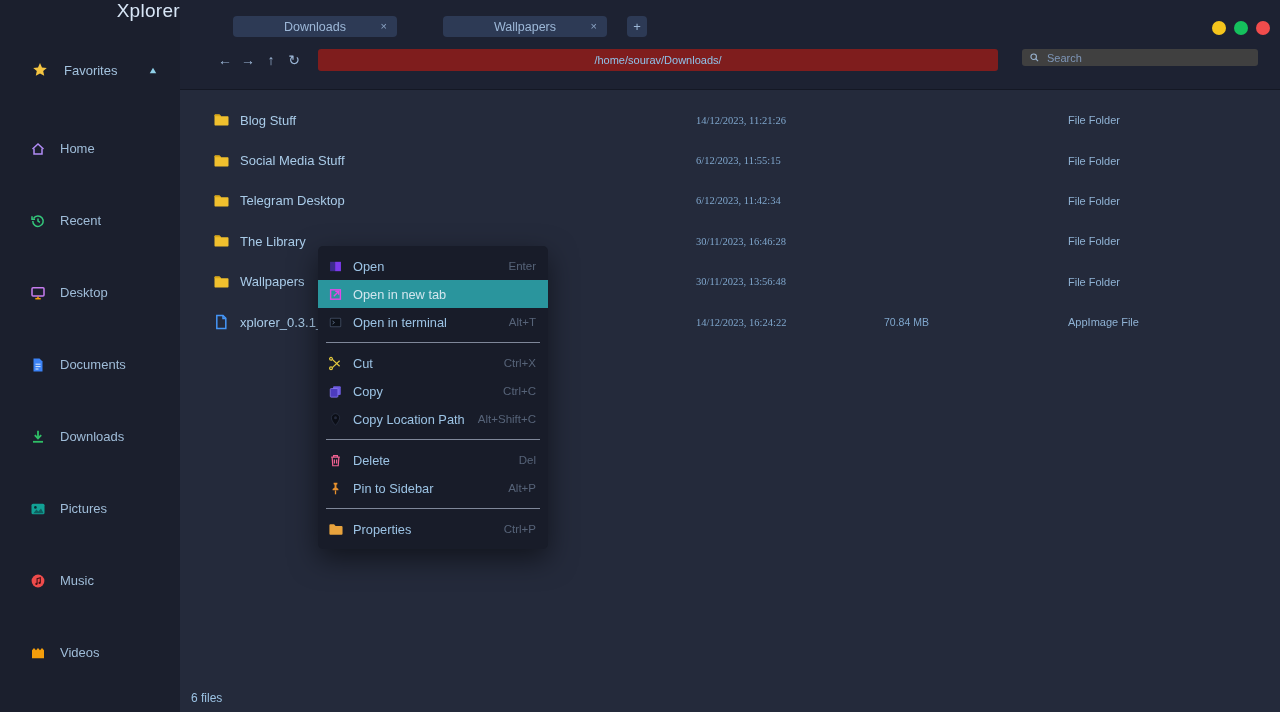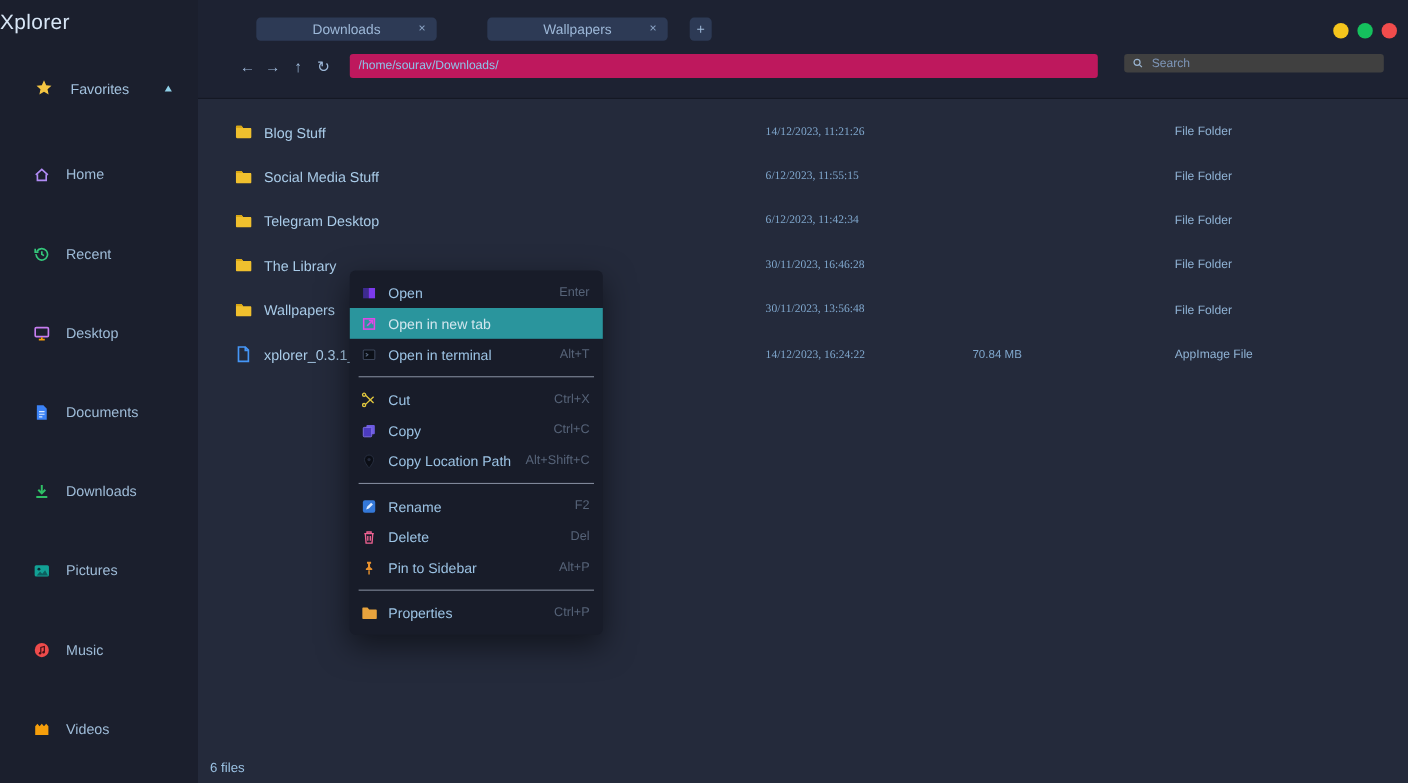--- a/index.html
+++ b/index.html
@@ -7,21 +7,21 @@
   body {
     width:1280px; height:712px; overflow:hidden;
     background:#242a3b;
     font-family:"Liberation Sans", sans-serif;
     -webkit-font-smoothing:antialiased;
   }
   .window { display:flex; width:1280px; height:712px; }
 
   
   .sidebar { width:180px; flex-shrink:0; background:#1b1f2d; display:flex; flex-direction:column; }
-  .app-title { color:#d8e6f6; font-size:19px; text-align:left; padding-top:10px; letter-spacing:.3px; }
+  .app-title { color:#d8e6f6; font-size:19px; text-align:right; letter-spacing:.3px; }
   .fav-header { display:flex; align-items:center; gap:16px; padding:0 22px 0 32px; margin-top:40px;
                 color:#a3c2de; font-size:13px; cursor:default; }
   .fav-header .tri { margin-left:auto; width:10px; height:10px; }
   .side-items { margin-top:14px; }
   .side-item { display:flex; align-items:center; gap:14px; padding-left:30px; height:31px;
                color:#9fbcd8; font-size:13px; cursor:pointer;margin-top:41px; }
   .icon { width:16px; height:16px; display:inline-flex; align-items:center; justify-content:center; flex-shrink:0; }
   .icon svg { width:100%; height:100%; display:block; }
   .settings-row { margin-top:auto; display:flex; align-items:center; gap:8px; padding:0 0 12px 18px;
                   color:#a3c2de; font-size:13px; cursor:pointer; }
@@ -32,23 +32,23 @@
   .hdr { height:90px; background:#1d2232; position:relative; border-bottom:1px solid #141824; flex-shrink:0; }
   .tabs-list { position:absolute; left:53px; top:16px; display:flex; gap:46px; }
   .tab { width:164px; height:21px; background:#2d3a55; border-radius:4px; position:relative;
          display:flex; align-items:center; justify-content:center; color:#9db8d8; font-size:12.5px; cursor:pointer; }
   .tab-close { position:absolute; right:10px; top:0; line-height:21px; font-size:11px; color:#8aa3c4; cursor:pointer; }
   .new-tab { position:absolute; left:447px; top:16px; width:20px; height:21px; background:#2d3a55;
              border:none; border-radius:4px; color:#9db8d8; font-size:13px; padding:0; cursor:pointer; }
   .navbtns { position:absolute; left:38px; top:49px; display:flex; gap:9px; }
   .navbtn { width:14px; height:22px; background:none; border:none; color:#9db8d8; font-size:14px;
             padding:0; cursor:pointer; line-height:22px; }
-  .path-input { position:absolute; left:138px; top:49px; width:680px; height:22px; background:#be185d;
+  .path-input { position:absolute; left:138px; top:49px; width:680px; height:22px; background:#7f1d1d;
                 border:none; border-radius:3px; color:#8fc3ea; font-size:11px; padding:0 8px; outline:none;
-                font-family:inherit; }
+                font-family:inherit;text-align:center; }
   .search-box { position:absolute; left:842px; top:49px; width:236px; height:17px; background:#404040;
                 border-radius:3px; display:flex; align-items:center; gap:5px; padding:0 7px; }
   .search-box .icon { width:11px; height:11px; }
   .search-input { background:none; border:none; outline:none; color:#a9c4e0; font-size:11px; width:100%;
                   font-family:inherit; }
   .search-input::placeholder { color:#7e96b8; }
   .traffic { position:absolute; top:21px; right:10px; display:flex; gap:8px; }
   .tl { width:14px; height:14px; border-radius:50%; cursor:pointer; }
 
   
@@ -399,30 +399,20 @@
                 <path d="M8 1.8a4.4 4.4 0 0 1 4.4 4.4C12.4 9.5 8 14.2 8 14.2S3.6 9.5 3.6 6.2A4.4 4.4 0 0 1 8 1.8z" fill="#0b0e16" stroke="#2c3447" stroke-width=".8"></path>
                 <circle cx="8" cy="6.2" r="1.6" fill="#242a3c"></circle>
               </svg>
             </span>
             <span class="mi-label">Copy Location Path</span>
             <span class="mi-key">Alt+Shift+C</span>
           </div>
 
           <div class="msep"></div>
 
-          <div class="mi">
-            <span class="icon">
-              <svg viewBox="0 0 16 16">
-                <rect x="2" y="2" width="12" height="12" rx="2" fill="#3478d8"></rect>
-                <path d="M5.2 10.8l.9-2.7 3.9-3.9 1.8 1.8-3.9 3.9z" fill="#dbeafe"></path>
-              </svg>
-            </span>
-            <span class="mi-label">Rename</span>
-            <span class="mi-key">F2</span>
-          </div>
 
           <div class="mi">
             <span class="icon">
               <svg viewBox="0 0 16 16" fill="none" stroke="#f06292" stroke-width="1.3">
                 <path d="M3.4 4.4h9.2"></path>
                 <path d="M6 4.4V2.8h4v1.6"></path>
                 <path d="M4.4 4.4l.7 9.2h5.8l.7-9.2"></path>
                 <path d="M6.8 6.8v4.4M9.2 6.8v4.4"></path>
               </svg>
             </span>

